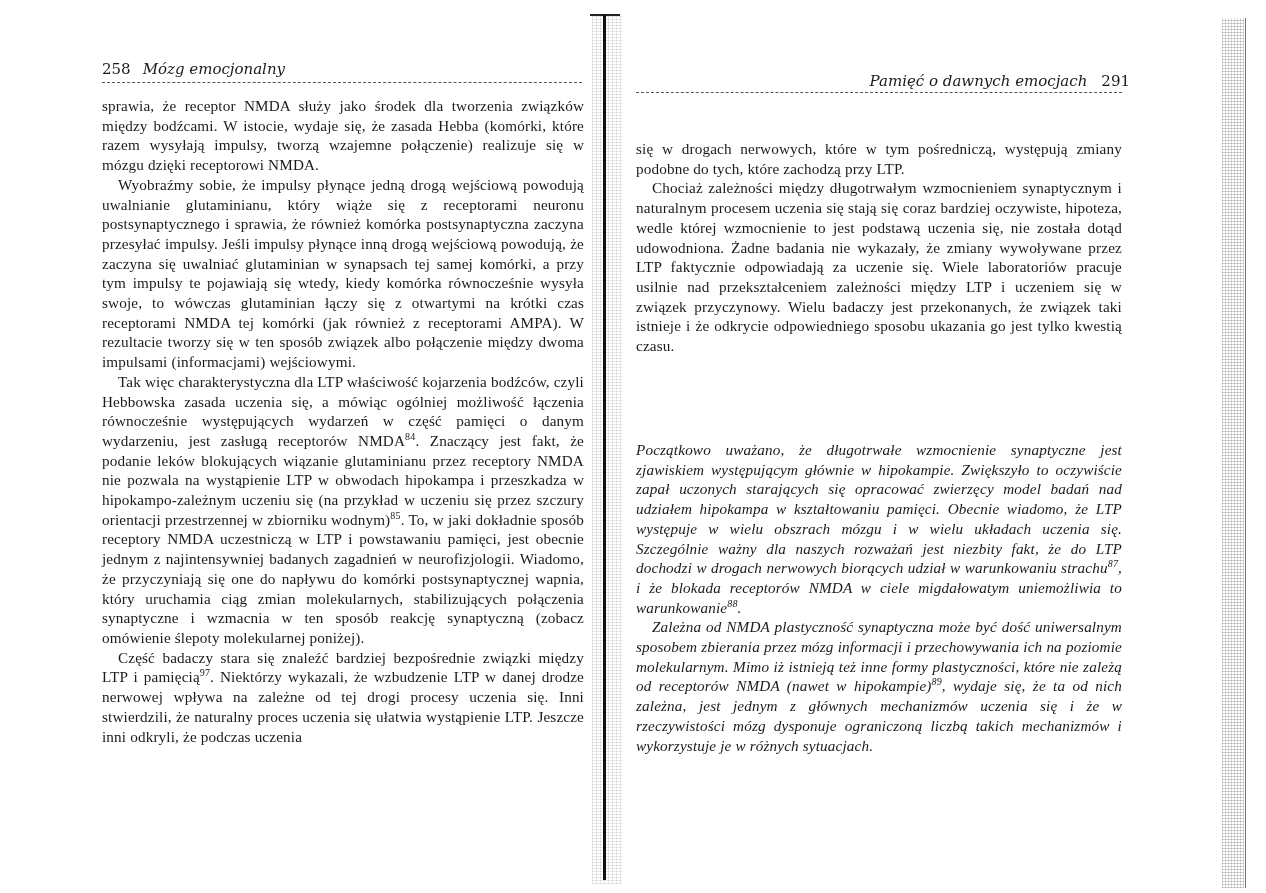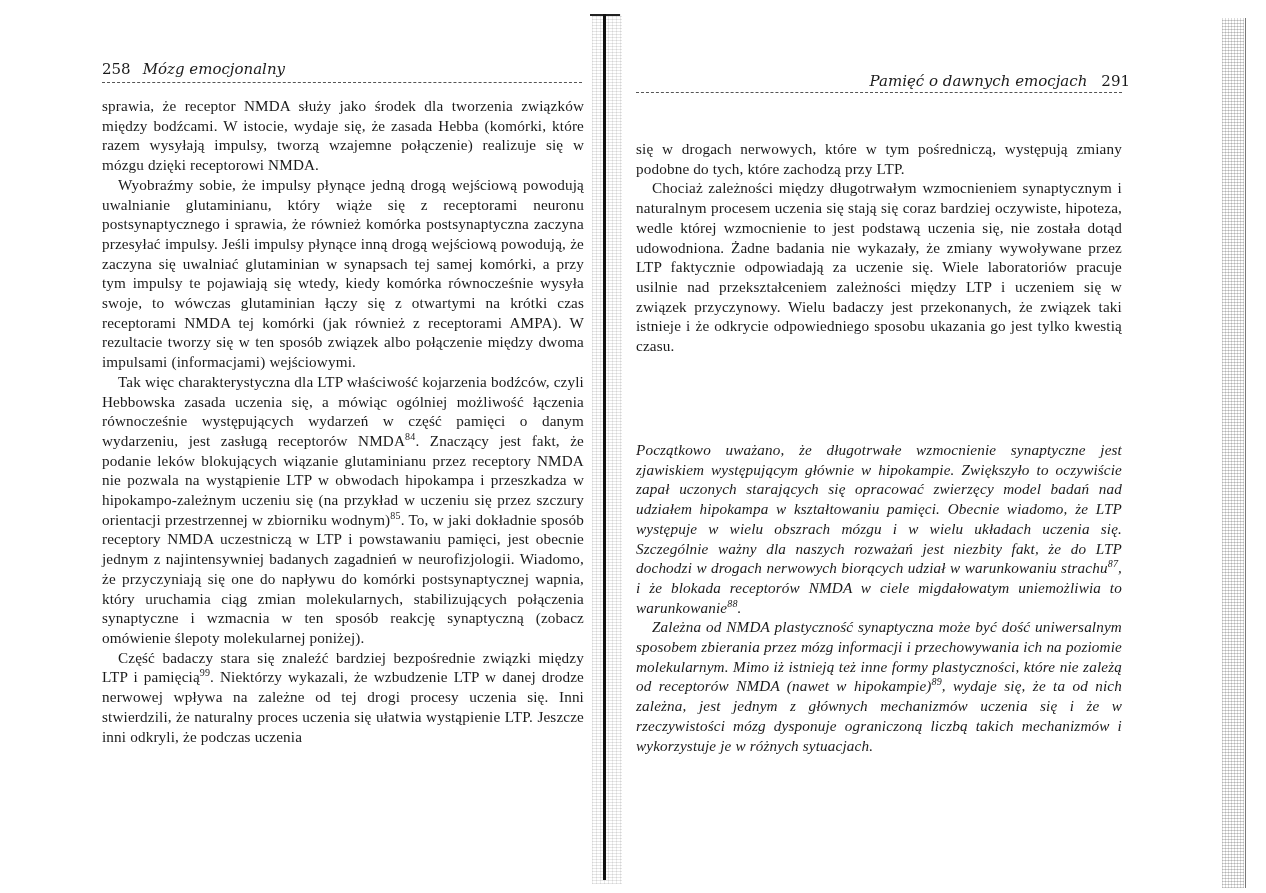--- a/index.html
+++ b/index.html
@@ -80,21 +80,21 @@
   <div class="page left-page" style="height:725px;">
     <div class="running-head">
       <span class="folio">258</span><span class="title">Mózg emocjonalny</span>
     </div>
     <div class="head-rule"></div>
 
     <div class="text-block">
       <p>sprawia, że receptor NMDA służy jako środek dla tworzenia związków między bodźcami. W istocie, wydaje się, że zasada Hebba (komórki, które razem wysyłają impulsy, tworzą wzajemne połączenie) realizuje się w mózgu dzięki receptorowi NMDA.</p>
       <p class="indent">Wyobraźmy sobie, że impulsy płynące jedną drogą wejściową powodują uwalnianie glutaminianu, który wiąże się z receptorami neuronu postsynaptycznego i sprawia, że również komórka postsynaptyczna zaczyna przesyłać impulsy. Jeśli impulsy płynące inną drogą wejściową powodują, że zaczyna się uwalniać glutaminian w synapsach tej samej komórki, a przy tym impulsy te pojawiają się wtedy, kiedy komórka równocześnie wysyła swoje, to wówczas glutaminian łączy się z otwartymi na krótki czas receptorami NMDA tej komórki (jak również z receptorami AMPA). W rezultacie tworzy się w ten sposób związek albo połączenie między dwoma impulsami (informacjami) wejściowymi.</p>
       <p class="indent"><span>Tak więc charakterystyczna dla LTP właściwość kojarzenia bodźców, czyli Hebbowska zasada uczenia się, a mówiąc ogólniej możliwość łączenia równocześnie występujących wydarzeń w część pamięci o danym wydarzeniu, jest zasługą receptorów NMDA</span><sup>84</sup><span>. Znaczący jest fakt, że podanie leków blokujących wiązanie glutaminianu przez receptory NMDA nie pozwala na wystąpienie LTP w obwodach hipokampa i przeszkadza w hipokampo-zależnym uczeniu się (na przykład w uczeniu się przez szczury orientacji przestrzennej w zbiorniku wodnym)</span><sup>85</sup><span>. To, w jaki dokładnie sposób receptory NMDA uczestniczą w LTP i powstawaniu pamięci, jest obecnie jednym z najintensywniej badanych zagadnień w neurofizjologii. Wiadomo, że przyczyniają się one do napływu do komórki postsynaptycznej wapnia, który uruchamia ciąg zmian molekularnych, stabilizujących połączenia synaptyczne i wzmacnia w ten sposób reakcję synaptyczną (zobacz omówienie ślepoty molekularnej poniżej).</span></p>
-      <p class="indent"><span>Część badaczy stara się znaleźć bardziej bezpośrednie związki między LTP i pamięcią</span><sup>99</sup><span>. Niektórzy wykazali, że wzbudzenie LTP w danej drodze nerwowej wpływa na zależne od tej drogi procesy uczenia się. Inni stwierdzili, że naturalny proces uczenia się ułatwia wystąpienie LTP. Jeszcze inni odkryli, że podczas uczenia</span></p>
+      <p class="indent"><span>Część badaczy stara się znaleźć bardziej bezpośrednie związki między LTP i pamięcią</span><sup>97</sup><span>. Niektórzy wykazali, że wzbudzenie LTP w danej drodze nerwowej wpływa na zależne od tej drogi procesy uczenia się. Inni stwierdzili, że naturalny proces uczenia się ułatwia wystąpienie LTP. Jeszcze inni odkryli, że podczas uczenia</span></p>
     </div>
   </div>
 
   <div class="gutter"></div>
   <div class="spine-cap"></div>
   <div class="spine"></div>
 
   <div class="page right-page" style="height:893px;">
     <div class="running-head">
       <span class="title">Pamięć o dawnych emocjach</span><span class="folio">291</span>

